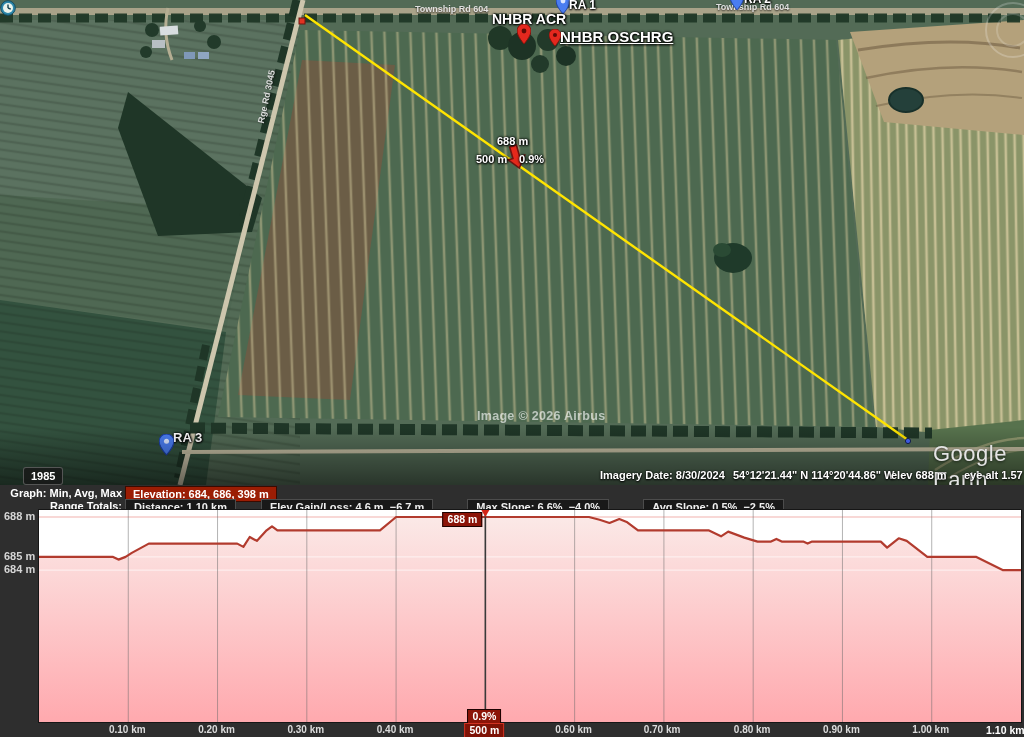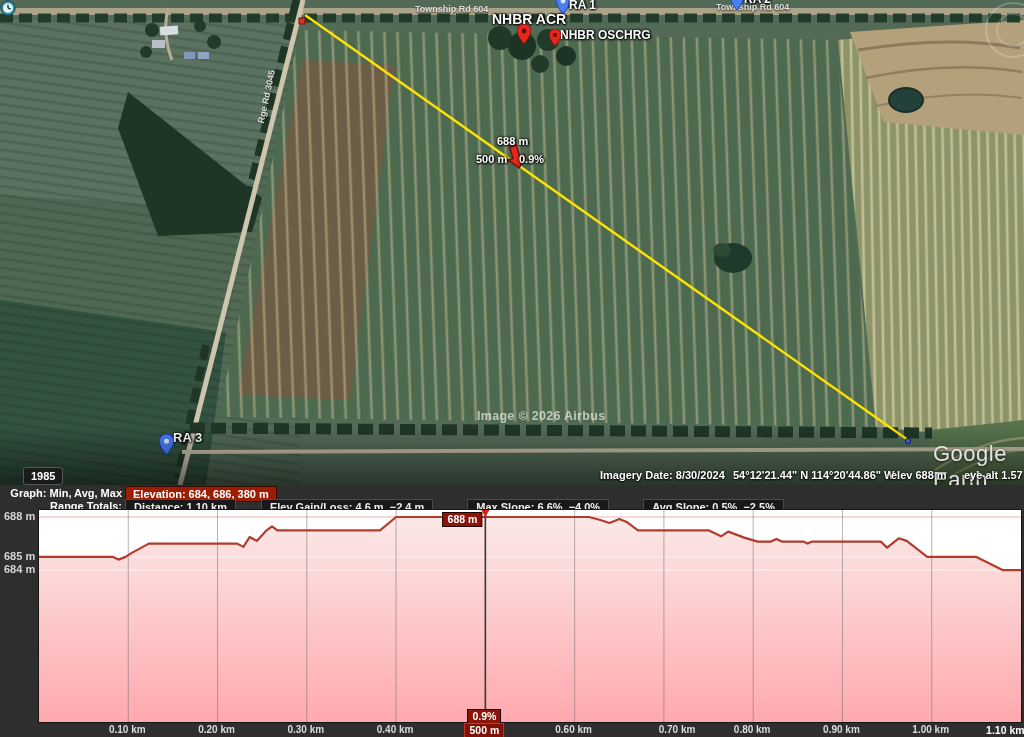--- a/index.html
+++ b/index.html
@@ -154,21 +154,21 @@
         <circle cx="7" cy="7" r="2.4" fill="#dce6ff"></circle>
       </svg>
     <div class="maplabel" style="left:744px;top:-8px;font-size:12px;">RA 2</div>
 
     <div class="maplabel" style="left:492px;top:11px;font-size:14px;">NHBR ACR</div>
     <svg class="pin" style="left:517px;top:24px;" width="14" height="21">
         <path d="M7 0C3.1 0 0 3.1 0 7c0 5.2 7 13 7 13s7-7.8 7-13C14 3.1 10.9 0 7 0z" fill="#e4281e" stroke="#7e120c"></path>
         <circle cx="7" cy="7" r="2.4" fill="#5e0b06"></circle>
       </svg>
 
-    <div class="maplabel" style="left:560px;top:28px;font-size:12px;">NHBR OSCHRG</div>
+    <div class="maplabel" style="left:560px;top:28px;font-size:15px;text-decoration:underline;">NHBR OSCHRG</div>
     <svg class="pin" style="left:549px;top:29px;" width="12" height="18" viewBox="0 0 14 21">
         <path d="M7 0C3.1 0 0 3.1 0 7c0 5.2 7 13 7 13s7-7.8 7-13C14 3.1 10.9 0 7 0z" fill="#e4281e" stroke="#7e120c"></path>
         <circle cx="7" cy="7" r="2.4" fill="#5e0b06"></circle>
       </svg>
 
     <div class="maplabel" style="left:173px;top:430px;font-size:13px;">RA 3</div>
     <svg class="pin" style="left:159px;top:434px;" width="15" height="22" viewBox="0 0 14 21">
         <path d="M7 0C3.1 0 0 3.1 0 7c0 5.2 7 13 7 13s7-7.8 7-13C14 3.1 10.9 0 7 0z" fill="#4a7df0" stroke="#1c3fa8"></path>
         <circle cx="7" cy="7" r="2.4" fill="#dce6ff"></circle>
       </svg>
@@ -191,26 +191,26 @@
     <div id="history-chip">1985</div>
 
     <span class="statustext" style="left:600px;">Imagery Date: 8/30/2024</span>
     <span class="statustext" style="left:733px;">54°12'21.44" N  114°20'44.86" W</span>
     <span class="statustext" style="left:891px;">elev  688 m</span>
     <span class="statustext" style="left:964px;">eye alt  1.57 km</span>
   </div>
 
   <div id="panel">
     <div class="rowlabel" style="top:2px;">Graph: Min, Avg, Max</div>
-    <div id="elev-summary">Elevation: 684, 686, 380 m</div>
+    <div id="elev-summary">Elevation: 684, 686, 398 m</div>
 
     <div class="rowlabel" style="top:15px;">Range Totals:</div>
     <div id="stats-row">
       <span class="statbox">Distance: 1.10 km</span>
-      <span class="statbox">Elev Gain/Loss: 4.6 m, −2.4 m</span>
+      <span class="statbox">Elev Gain/Loss: 4.6 m, −6.7 m</span>
       <span class="statbox gap">Max Slope: 6.6%, −4.0%</span>
       <span class="statbox gap">Avg Slope: 0.5%, −2.5%</span>
     </div>
 
     <div id="plot">
       <svg id="plot-svg" width="982" height="212" viewBox="0 0 982 212">
           <defs>
             <linearGradient id="pinkfill" x1="0" y1="0" x2="0" y2="1">
               <stop offset="0" stop-color="#fbe9e7"></stop>
               <stop offset="1" stop-color="#ffa9ae"></stop>
@@ -235,21 +235,21 @@
           <polygon points="442.3636363636364,0 450.3636363636364,0 446.3636363636364,7" fill="#d42315"></polygon>
         </svg>
     </div>
     <div id="ylabels"></div>
     <div id="axis-row">
         <span class="xtick" style="left: 127.273px;">0.10 km</span>
         <span class="xtick" style="left: 216.545px;">0.20 km</span>
         <span class="xtick" style="left: 305.818px;">0.30 km</span>
         <span class="xtick" style="left: 395.091px;">0.40 km</span>
         <span class="xtick" style="left: 573.636px;">0.60 km</span>
-        <span class="xtick" style="left: 677px;">0.70 km</span>
+        <span class="xtick" style="left: 662px;">0.70 km</span>
         <span class="xtick" style="left: 752.182px;">0.80 km</span>
         <span class="xtick" style="left: 841.455px;">0.90 km</span>
         <span class="xtick" style="left: 930.727px;">1.00 km</span>
         <span class="xtick em" style="left: 1020px;">1.10 km</span>
       </div>
 
     <div class="redbox" id="marker-elev" style="top: 27px; left: 482.364px; transform: translateX(-100%);">688 m</div>
     <div class="redbox" id="marker-slope" style="top: 224px; left: 484.364px; transform: translateX(-50%);">0.9%</div>
     <div class="redbox" id="marker-dist" style="top: 238px; left: 484.364px; transform: translateX(-50%);">500 m</div>
   <span class="ylabel" style="top: 25px;">688 m</span>

